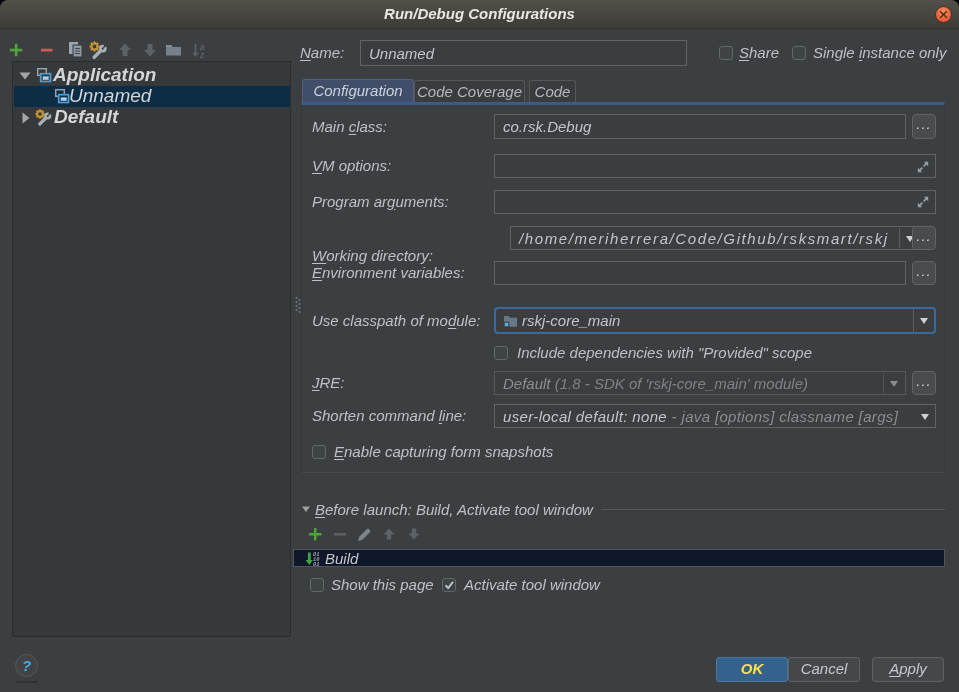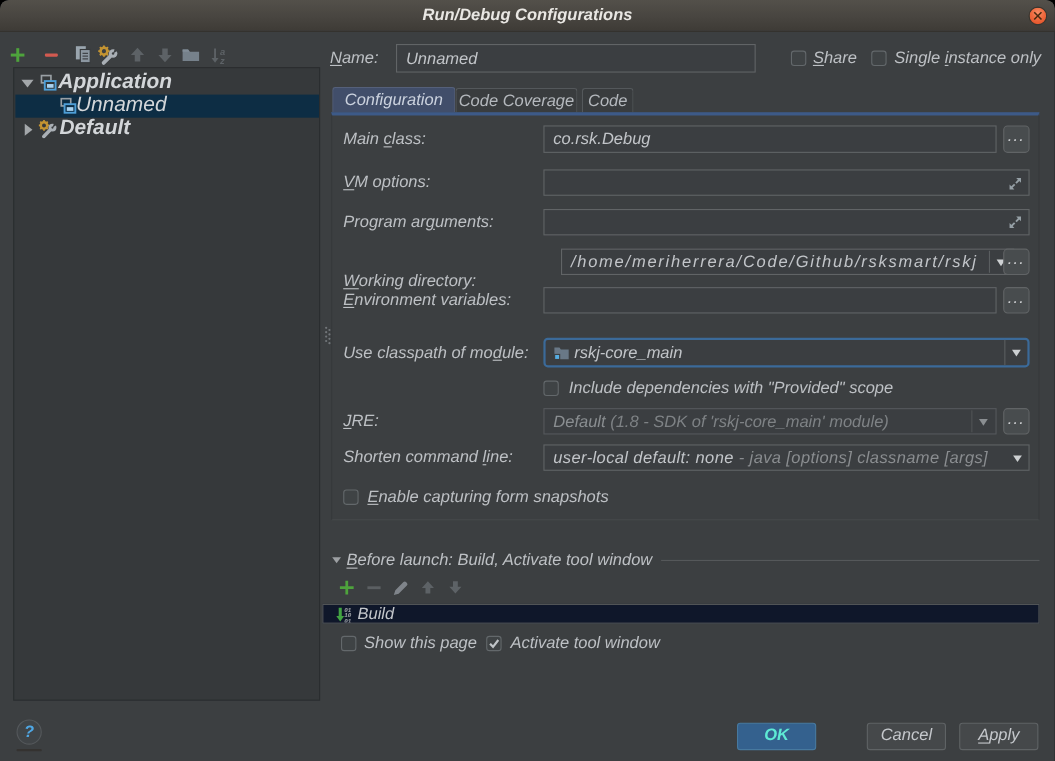--- a/index.html
+++ b/index.html
@@ -271,22 +271,22 @@
       <path d="M2.5 6.2 L5.2 9 L10 2.8" stroke="#C0C4C8" stroke-width="2" fill="none"></path>
     </svg>
   </div>
   <div class="lbl" style="left:464px;top:576px;">Activate tool window</div>
 
   <div class="abs" style="left:15px;top:654px;width:23px;height:23px;border-radius:50%;
        background:#404447;border:1px solid #54585B;box-sizing:border-box;
        text-align:center;line-height:21px;font-weight:bold;font-size:15px;color:#4FA7E4;">?</div>
   <div class="abs" style="left:15px;top:681px;width:23px;height:2px;background:#343230;border-radius:1px;"></div>
 
-  <div class="abs" style="left:670px;top:657px;width:72px;height:25px;background:#34618E;
+  <div class="abs" style="left:716px;top:657px;width:72px;height:25px;background:#34618E;
        border:1px solid #47799F;border-radius:3px;box-sizing:border-box;text-align:center;
-       line-height:22px;font-weight:bold;color:#5eead4;">OK</div>
+       line-height:22px;font-weight:bold;color:#fde047;">OK</div>
   <div class="abs" style="left:788px;top:657px;width:72px;height:25px;background:#45484A;
        border:1px solid #5F6365;border-radius:3px;box-sizing:border-box;text-align:center;
        line-height:22px;color:#C5C8CC;">Cancel</div>
   <div class="abs" style="left:872px;top:657px;width:72px;height:25px;background:#45484A;
        border:1px solid #5F6365;border-radius:3px;box-sizing:border-box;text-align:center;
        line-height:22px;color:#C5C8CC;"><u>A</u>pply</div>
 </div>
 
 </body></html>

